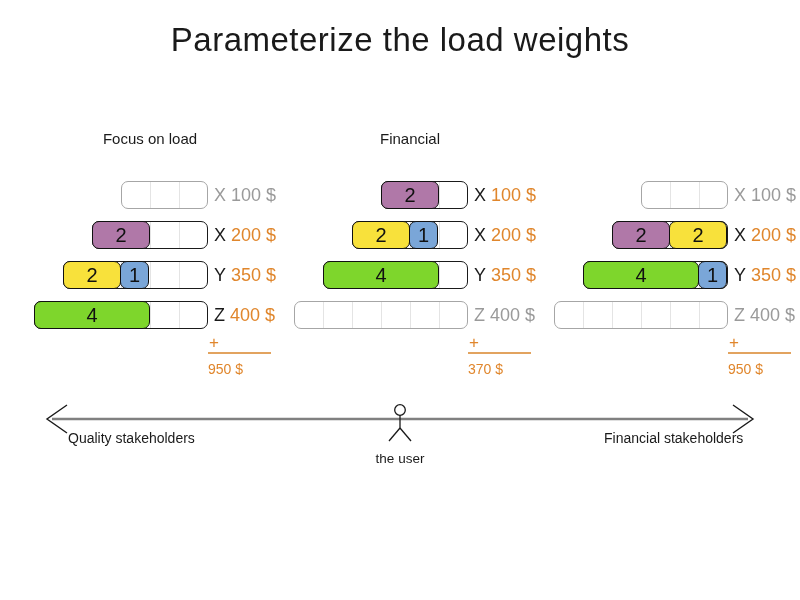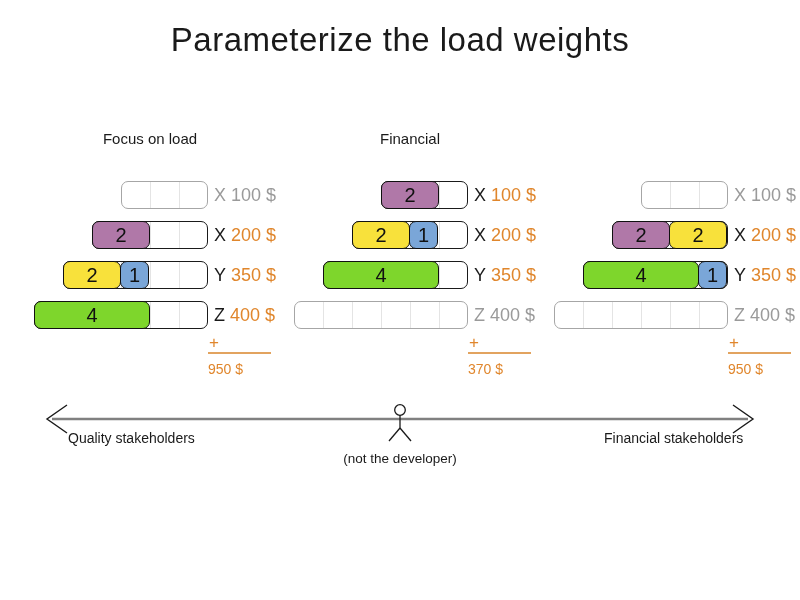--- a/index.html
+++ b/index.html
@@ -151,16 +151,16 @@
       <line x1="360" y1="17.3" x2="360" y2="30" stroke="#1a1a1a" stroke-width="1.3"></line>
       <line x1="360" y1="30" x2="349" y2="43" stroke="#1a1a1a" stroke-width="1.3"></line>
       <line x1="360" y1="30" x2="371" y2="43" stroke="#1a1a1a" stroke-width="1.3"></line>
     </g>
   </svg>
 
   <div class="axis-label left">Quality stakeholders</div>
   <div class="axis-label right">Financial stakeholders</div>
 
   <div class="user-caption">
-    <div>(not the developer)</div>
+    <div>the user</div>
   </div>
 
 </div>
 
 </body></html>

